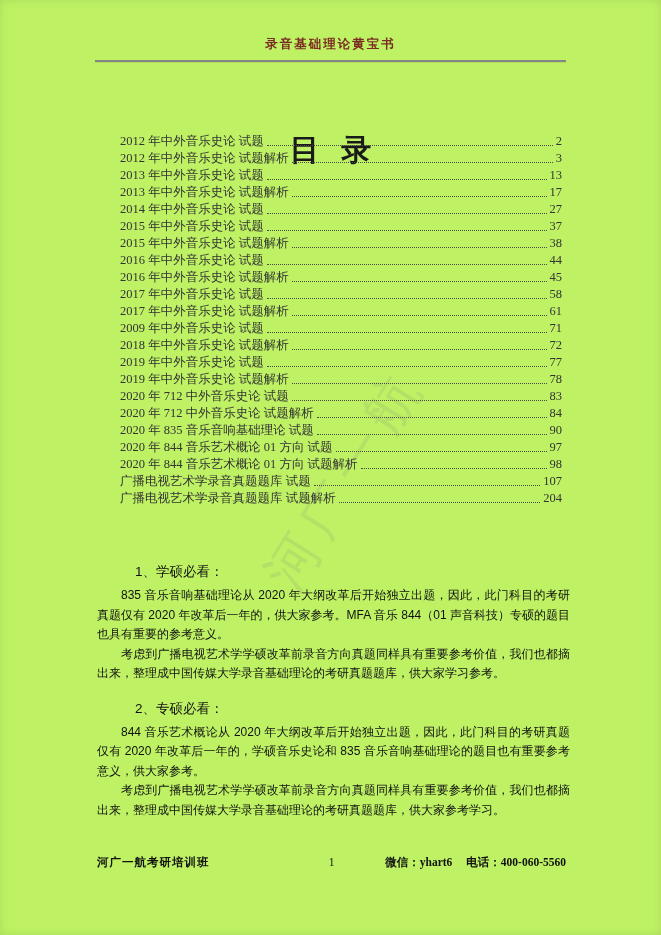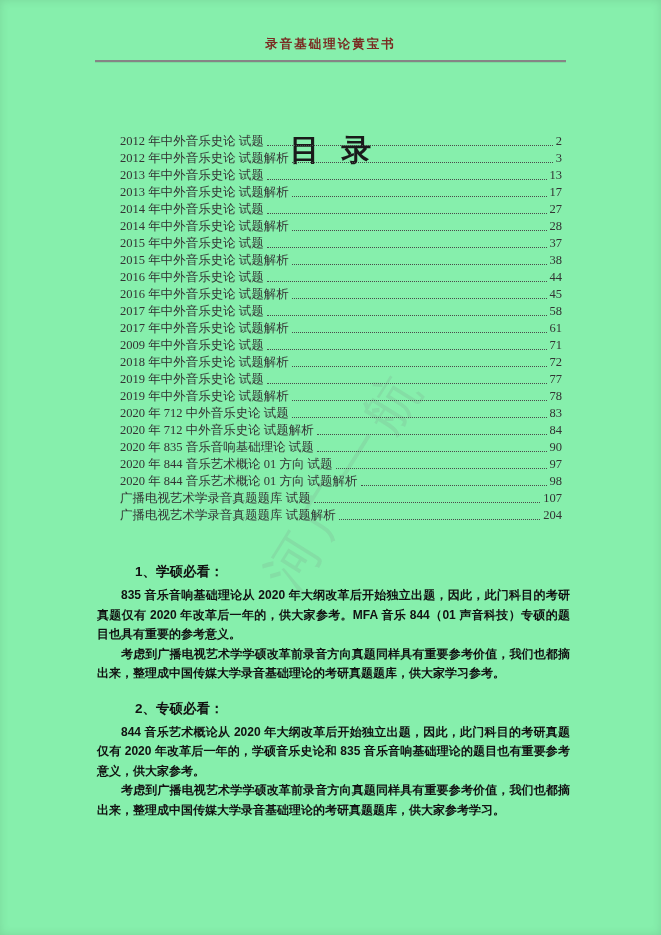--- a/index.html
+++ b/index.html
@@ -5,21 +5,21 @@
   html,body{margin:0;padding:0;}
   body{
     width:661px;height:935px;
     background:#f4f4f4;
     font-family:"Liberation Serif", serif;
     position:relative;
     -webkit-font-smoothing:antialiased;
   }
   .page{
     position:absolute;inset:0;
-    background:#86efac;
+    background:#bef264;
     box-shadow:inset 0 0 10px rgba(0,0,0,0.10);
     overflow:hidden;
   }
   
   .page-header{
     position:absolute;top:36px;left:0;right:0;
     text-align:center;
     font-family:"Liberation Sans", sans-serif;
     font-weight:bold;
     font-size:12.5px;
@@ -74,21 +74,21 @@
     border-bottom:1.6px dotted #4a4a4a;
     margin:0 3px 4px 3px;
     min-width:20px;
   }
   .toc-page{flex:0 0 auto;}
   
   .notes{
     position:absolute;top:563px;left:97px;right:91px;
     color:#111111;
     font-family:"Liberation Sans", sans-serif;
-    font-weight:bold;
+    font-weight:normal;
   }
   .note-section{margin:0 0 16px 0;}
   .note-heading{
     font-size:13.5px;
     margin:0 0 5px 38px;
   }
   .note-para{
     margin:0;
     font-size:12px;
     line-height:19.5px;
@@ -159,25 +159,20 @@
         <span class="toc-label">2013 年中外音乐史论  试题解析</span>
         <span class="toc-leader"></span>
         <span class="toc-page">17</span>
       </div>
       <div class="toc-row">
         <span class="toc-label">2014 年中外音乐史论  试题</span>
         <span class="toc-leader"></span>
         <span class="toc-page">27</span>
       </div>
       <div class="toc-row">
-        <span class="toc-label">2014 年中外音乐史论  试题解析</span>
-        <span class="toc-leader"></span>
-        <span class="toc-page">28</span>
-      </div>
-      <div class="toc-row">
         <span class="toc-label">2015 年中外音乐史论  试题</span>
         <span class="toc-leader"></span>
         <span class="toc-page">37</span>
       </div>
       <div class="toc-row">
         <span class="toc-label">2015 年中外音乐史论  试题解析</span>
         <span class="toc-leader"></span>
         <span class="toc-page">38</span>
       </div>
       <div class="toc-row">
@@ -263,14 +258,19 @@
         <p class="note-para">835 音乐音响基础理论从 2020 年大纲改革后开始独立出题，因此，此门科目的考研真题仅有 2020 年改革后一年的，供大家参考。MFA 音乐 844（01 声音科技）专硕的题目也具有重要的参考意义。</p>
         <p class="note-para">考虑到广播电视艺术学学硕改革前录音方向真题同样具有重要参考价值，我们也都摘出来，整理成中国传媒大学录音基础理论的考研真题题库，供大家学习参考。</p>
       </div>
       <div class="note-section">
         <div class="note-heading">2、专硕必看：</div>
         <p class="note-para">844 音乐艺术概论从 2020 年大纲改革后开始独立出题，因此，此门科目的考研真题仅有 2020 年改革后一年的，学硕音乐史论和 835 音乐音响基础理论的题目也有重要参考意义，供大家参考。</p>
         <p class="note-para">考虑到广播电视艺术学学硕改革前录音方向真题同样具有重要参考价值，我们也都摘出来，整理成中国传媒大学录音基础理论的考研真题题库，供大家参考学习。</p>
       </div>
     </div>
 
+  <div class="page-footer">
+    <span class="footer-left">河广一航考研培训班</span>
+    <span class="footer-page">1</span>
+    <span class="footer-right"><span class="lbl">微信：</span><span class="val">yhart6</span><span class="gap"></span><span class="lbl">电话：</span><span class="val">400-060-5560</span></span>
+  </div>
 
 </div>
 
 </body></html>

